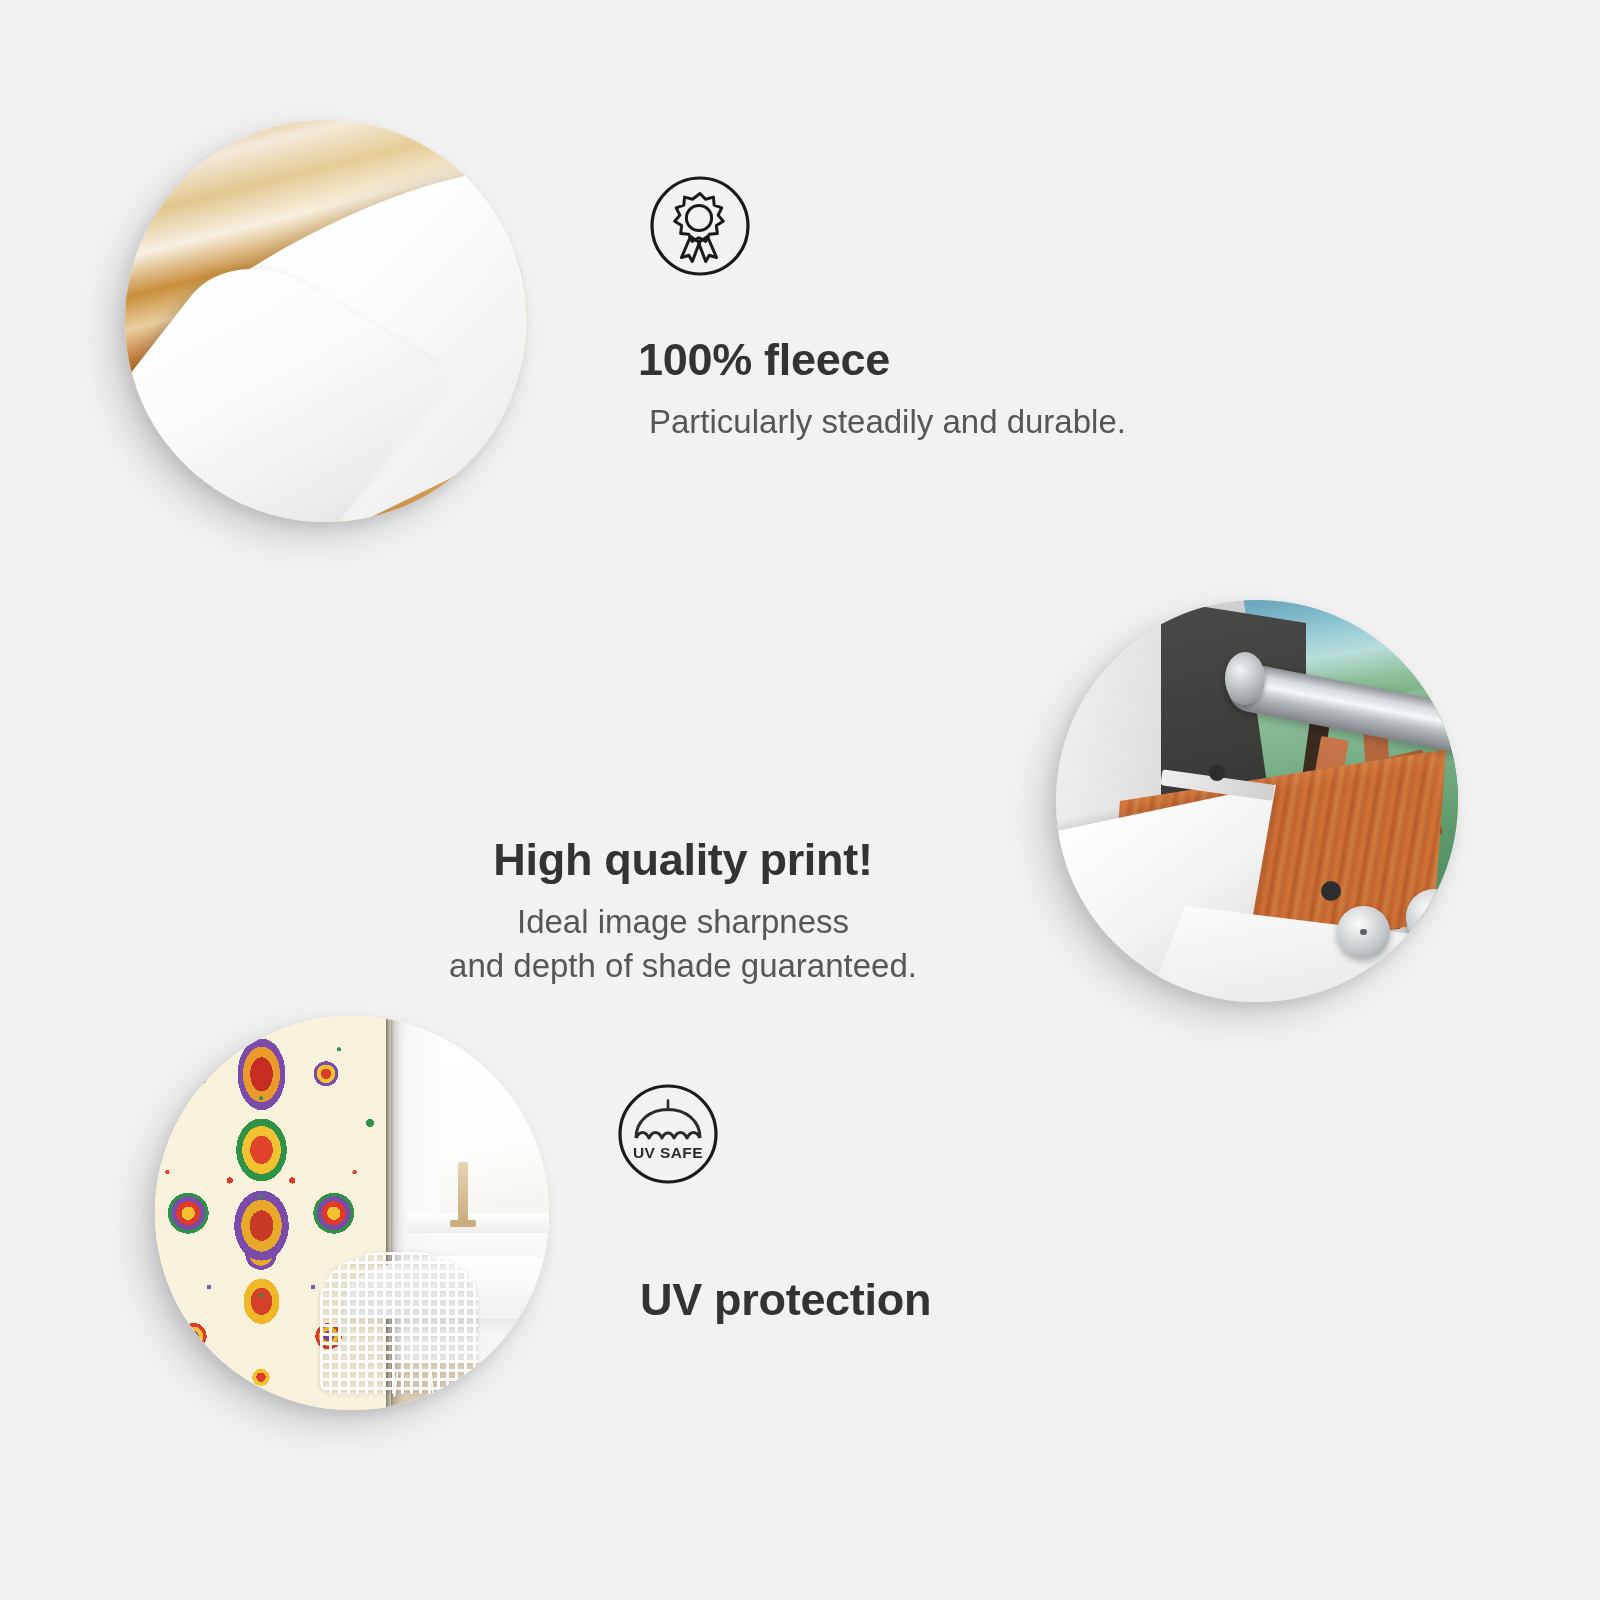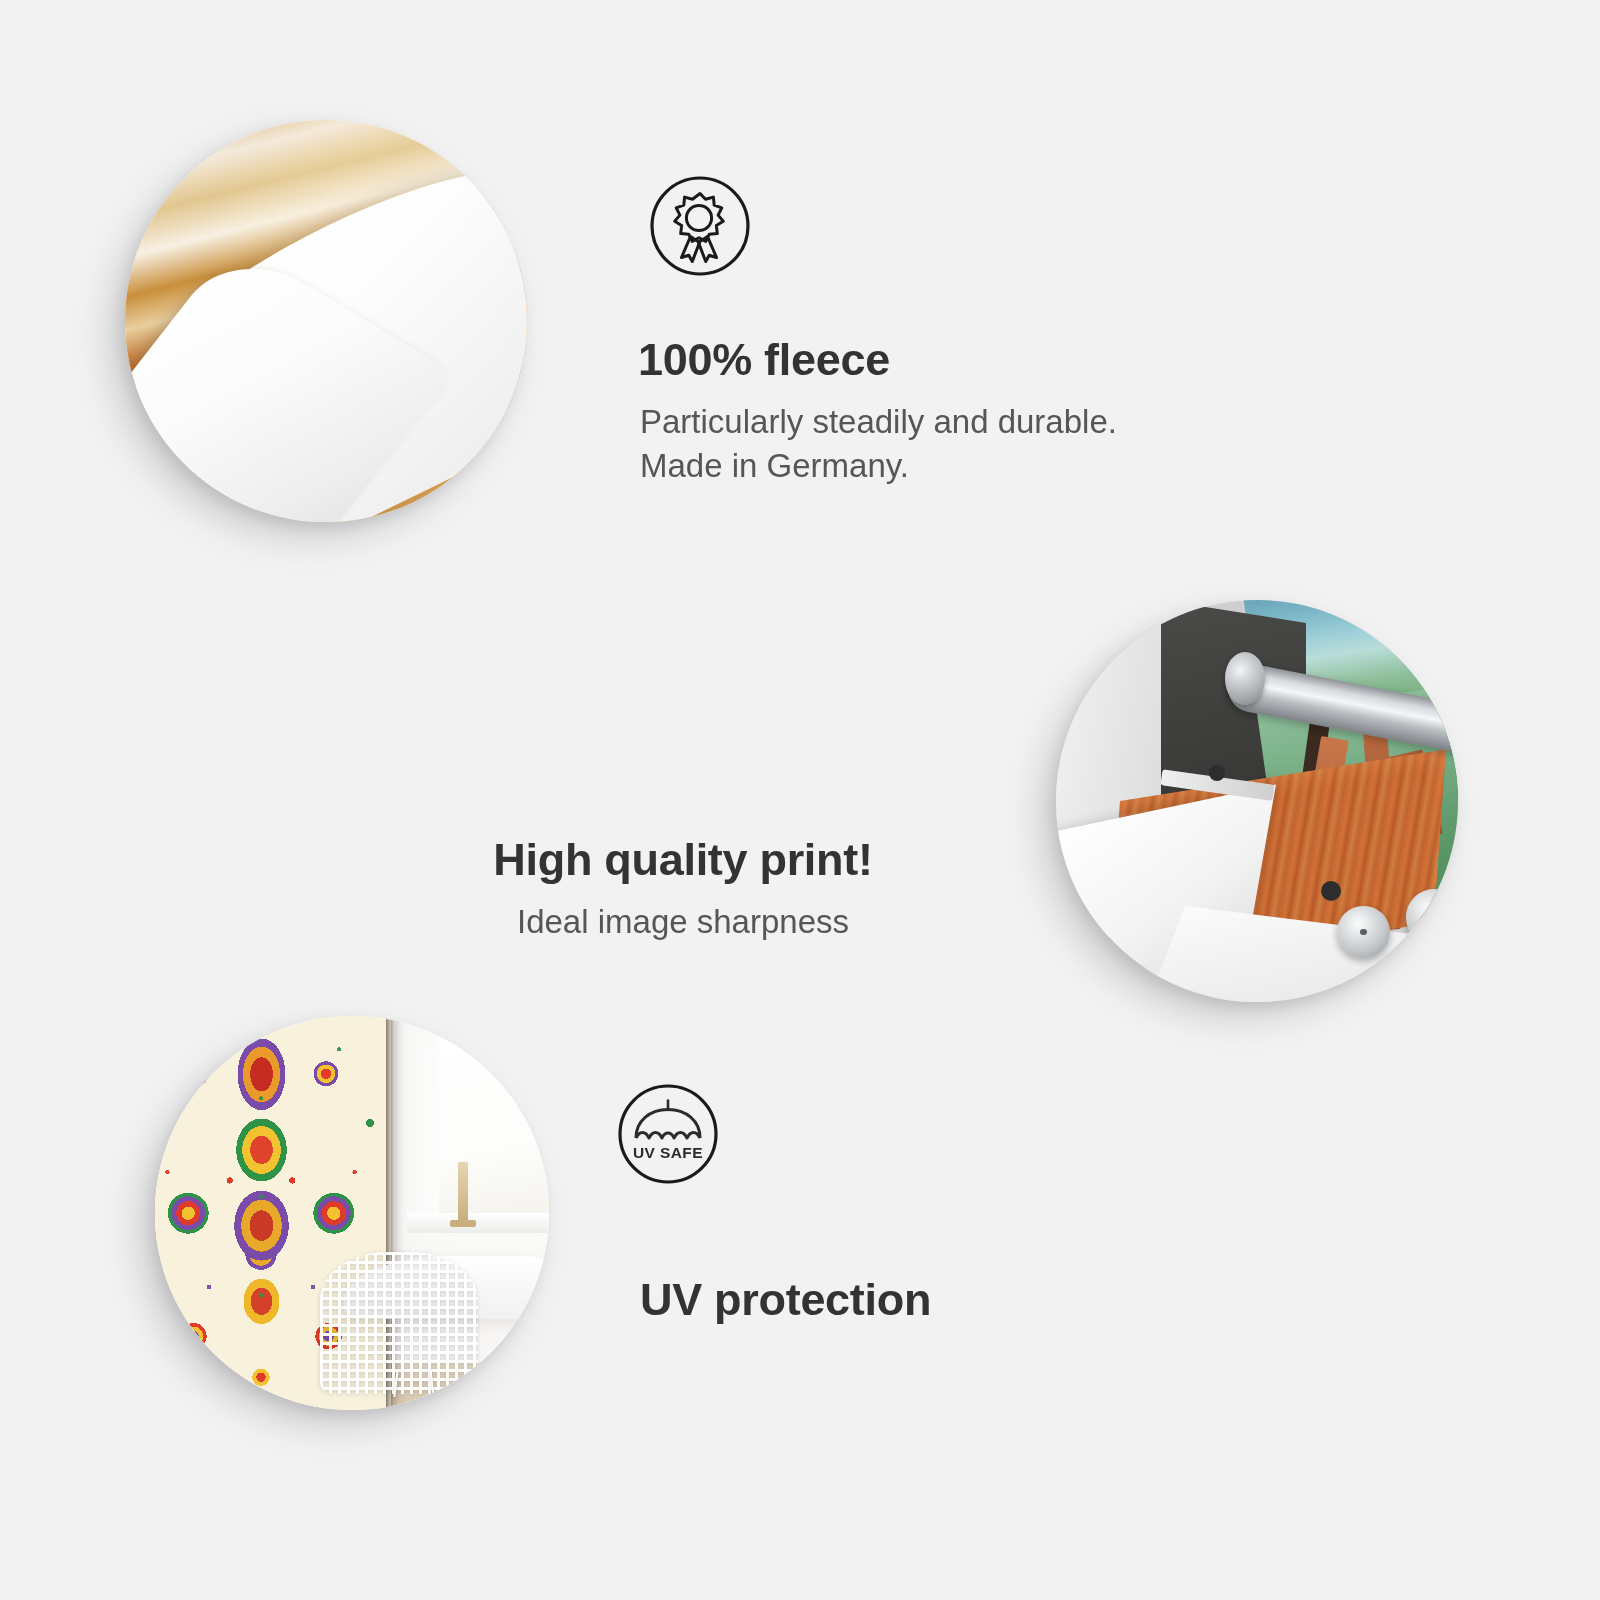--- a/index.html
+++ b/index.html
@@ -298,21 +298,21 @@
     color: #333333;
     letter-spacing: -0.3px;
     margin: 0 0 16px 0;
     line-height: 1.06;
   }
   .feature-desc {
     font-size: 33px;
     font-weight: normal;
     color: #565656;
     line-height: 1.34;
-    margin: 2px;
+    margin: 11px;
   }
   .feature-desc .line { display: block; }
 
   #text-fleece { left: 638px; top: 336px; text-align: left; width: 760px; }
   #text-print  { left: 400px; top: 836px; text-align: center; width: 566px; }
   #text-uv     { left: 640px; top: 1276px; text-align: left; width: 760px; }
 </style>
 </head>
 <body>
 
@@ -338,21 +338,20 @@
       <circle cx="51" cy="44" r="12.6" stroke="#1a1a1a" stroke-width="3" fill="none"></circle>
       <path d="M42.5 62.5 L33.5 83.5 L40.8 81.2 L44.3 87.5 L51.5 68.5 Z" stroke="#1a1a1a" stroke-width="3" stroke-linejoin="round" fill="none"></path>
       <path d="M59.5 62.5 L68.5 83.5 L61.2 81.2 L57.7 87.5 L50.5 68.5 Z" stroke="#1a1a1a" stroke-width="3" stroke-linejoin="round" fill="none"></path>
     </svg>
   </div>
 
   <div class="text-block" id="text-fleece">
     <h2 class="feature-title">100% fleece</h2>
     <p class="feature-desc">
       <span class="line">Particularly steadily and durable.</span>
-      <span class="line">Made in Germany.</span>
     </p>
   </div>
 
   <div class="photo-circle" id="circle-printer">
     <div class="photo-inner">
       <div class="pr-bg"></div>
       <div class="pr-wallL"></div>
       <div class="pr-print"></div>
       <div class="pr-darkbody"></div>
       <div class="pr-print2"></div>
@@ -373,20 +372,21 @@
       <div class="pr-knob-a"></div>
       <div class="pr-knob-b"></div>
     </div>
   </div>
 
 
   <div class="text-block" id="text-print">
     <h2 class="feature-title">High quality print!</h2>
     <p class="feature-desc">
       <span class="line">Ideal image sharpness</span>
+      <span class="line">and depth of shade guaranteed.</span>
     </p>
   </div>
 
   <div class="photo-circle" id="circle-room">
     <div class="photo-inner">
       <div class="rm-wall"></div>
       <div class="rm-window"></div>
       <div class="rm-sill"></div>
       <div class="rm-candle"></div>
       <div class="rm-floor"></div>

